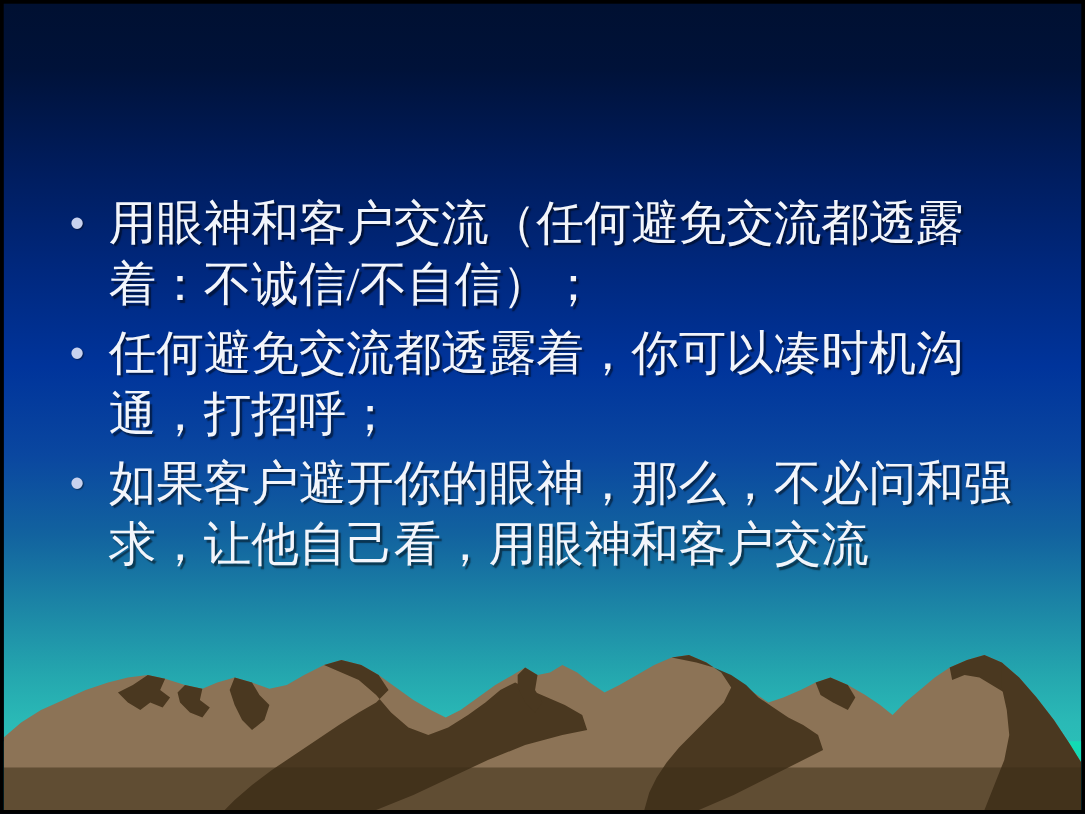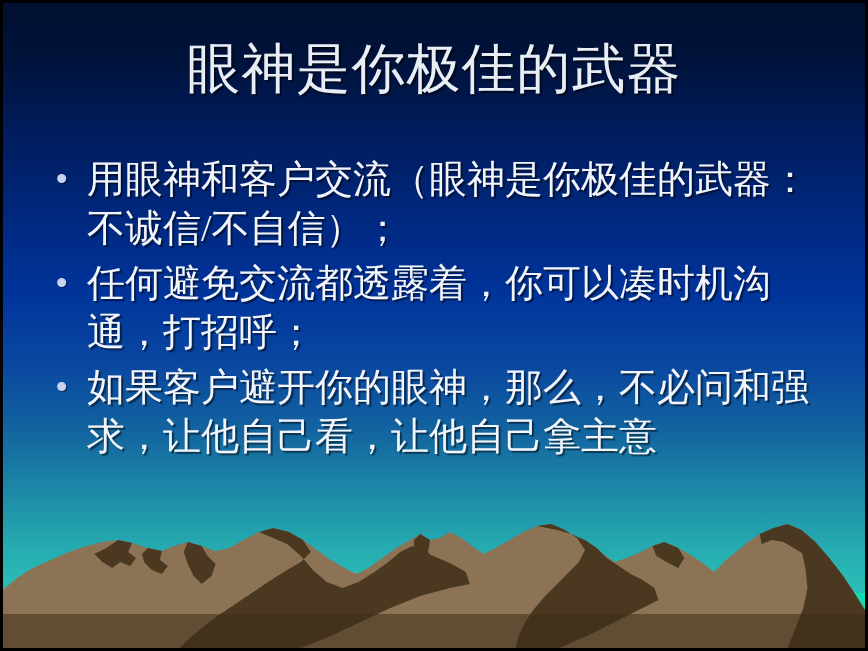--- a/index.html
+++ b/index.html
@@ -174,34 +174,33 @@
     <path fill="#4a3820" d="M762,16 L776,10 L790,6 L804,12 L812,24 L806,36 L796,30
              L786,24 L774,22 L764,26 Z"></path>
     <path fill="#4a3820" d="M804,12 L818,24 L832,40 L846,58 L858,76 L868,92 L868,130
              L790,130 L798,110 L806,90 L810,70 L808,50 L804,32 Z"></path>
 
     <rect x="0" y="96" width="868" height="34" fill="#3d2d18" opacity="0.55"></rect>
   </svg>
 
   <div class="content-layer">
 
-    <div class="slide-title">眼神是你极佳的武器</div>
 
     <ul class="body-list">
 
       <li class="bullet-item">
         <span class="bullet-marker">•</span>
-        <span class="bullet-text">用眼神和客户交流（眼神是你极佳的武器：不诚信/不自信）；</span>
+        <span class="bullet-text">用眼神和客户交流（任何避免交流都透露着：不诚信/不自信）；</span>
       </li>
 
       <li class="bullet-item">
         <span class="bullet-marker">•</span>
         <span class="bullet-text">任何避免交流都透露着，你可以凑时机沟通，打招呼；</span>
       </li>
 
       <li class="bullet-item">
         <span class="bullet-marker">•</span>
-        <span class="bullet-text">如果客户避开你的眼神，那么，不必问和强求，让他自己看，让他自己拿主意</span>
+        <span class="bullet-text">如果客户避开你的眼神，那么，不必问和强求，让他自己看，用眼神和客户交流</span>
       </li>
 
     </ul>
   </div>
 </div>
 
 </body></html>

